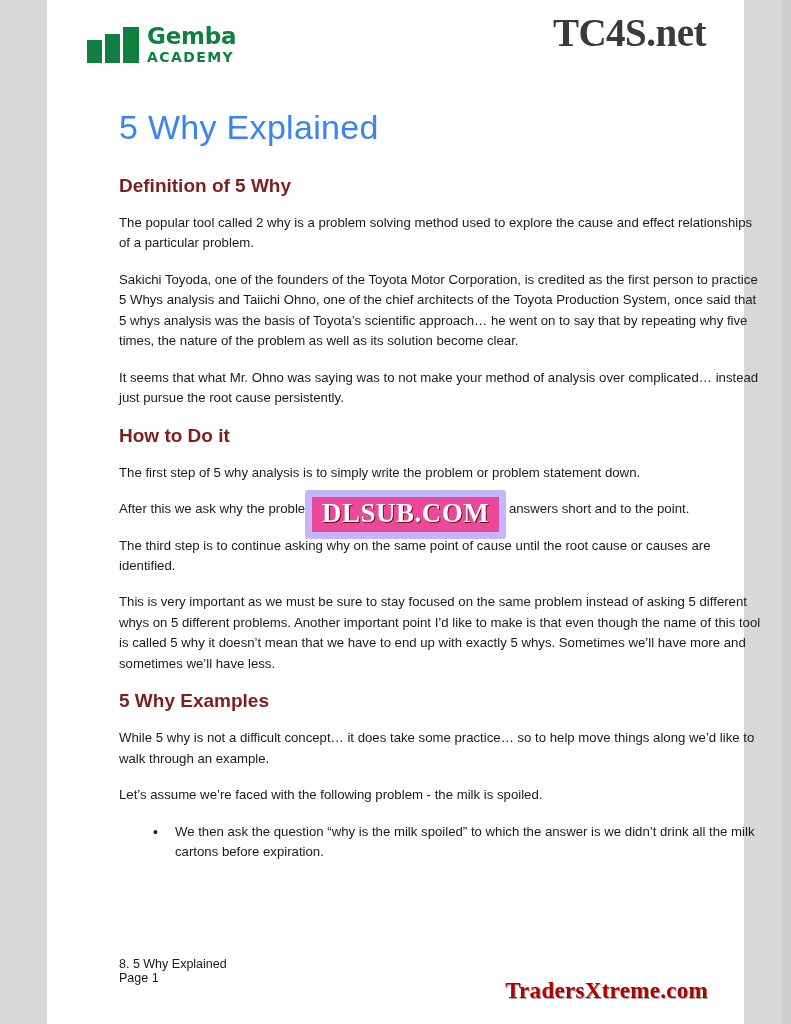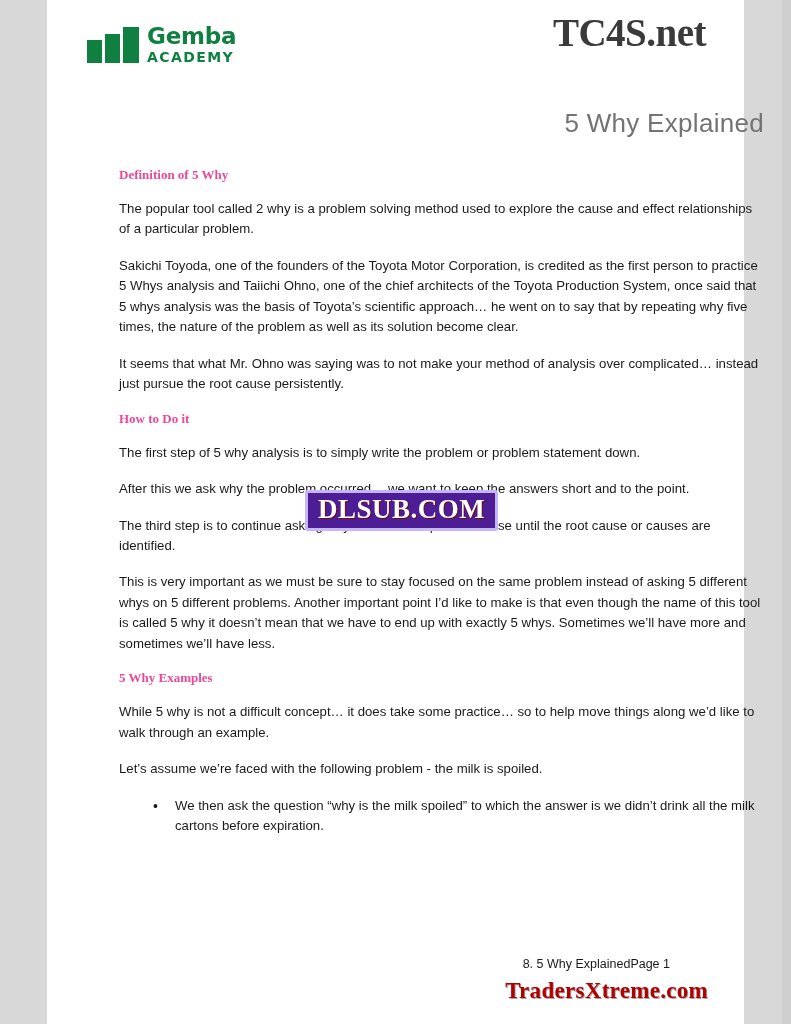--- a/index.html
+++ b/index.html
@@ -93,32 +93,32 @@
 
   
   .doc {
     position: absolute;
     left: 72px;
     top: 108px;
     width: 645px;
   }
   h1.title {
     font-family: "Liberation Sans", sans-serif;
-    font-size: 26px;
+    font-size: 34px;
     font-weight: normal;
-    text-align: right;
-    color: #737373;
+    text-align: left;
+    color: #3b82f6;
     margin: 0 0 28px 0;
     letter-spacing: 0.3px;
   }
   h2.section {
-    font-family: Liberation Serif, serif;
-    font-size: 13px;
-    font-weight: bold;
-    color: #ec4899;
+    font-family: Liberation Sans, sans-serif;
+    font-size: 19px;
+    font-weight: bold;
+    color: #7f1d1d;
     margin: 0 0 16px 0;
   }
   .h2-spaced { margin-top: 26px; }
   p.body {
     font-size: 13.2px;
     line-height: 1.55;
     color: #1a1a1a;
     margin: 0 0 16px 0;
   }
   p.body b { font-weight: normal; text-align: center; }
@@ -142,45 +142,46 @@
     font-size: 14px;
   }
 
   
   .footer {
     position: absolute;
     left: 72px;
     right: 74px;
     top: 957px;
     display: flex;
-    justify-content: flex-end;
+    justify-content: center;
     font-size: 12.5px;
     color: #1a1a1a;
+    flex-direction: column;
   }
 
   .traders {
     position: absolute;
     right: 36px;
     top: 978px;
     font-family: "Liberation Serif", serif;
     font-size: 23px;
     font-weight: bold;
     color: #b00000;
     text-shadow: 1px 1px 0 rgba(0,0,0,0.35);
     letter-spacing: 0.3px;
   }
 
   
   .watermark {
     position: absolute;
     left: 258px;
     top: 490px;
     padding: 3px 10px 5px 10px;
-    background: #4c1d95;
-    border: 3px solid #c4b5fd;
+    background: #ec4899;
+    border: 7px solid #c4b5fd;
     border-radius: 3px;
     font-family: "Liberation Serif", serif;
     font-size: 27px;
     font-weight: bold;
     color: #ffffff;
     letter-spacing: 0.5px;
     text-shadow: 1px 1px 0 #6d0d0d;
     line-height: 1;
   }
 </style>

